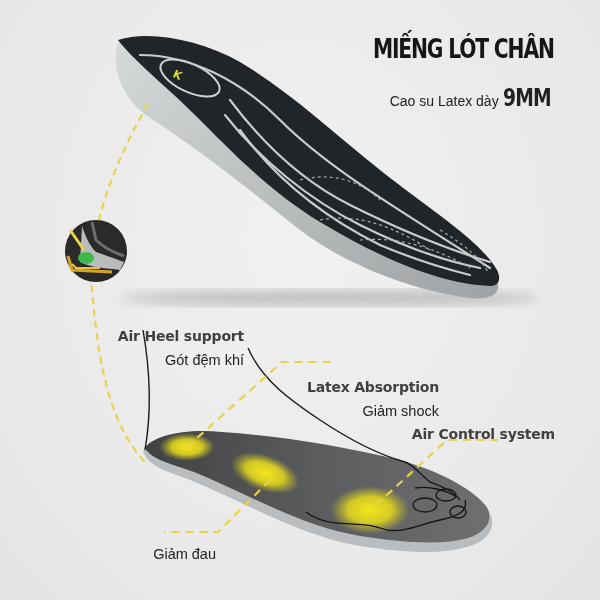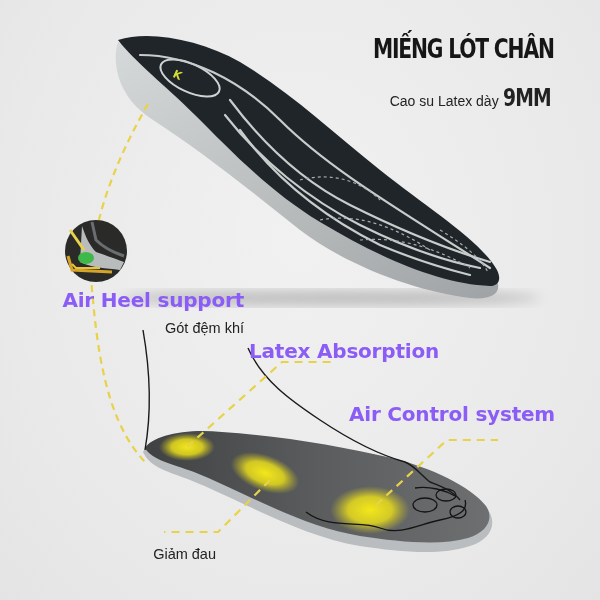--- a/index.html
+++ b/index.html
@@ -4,21 +4,21 @@
 <style>
   html, body { margin: 0; padding: 0; }
   body { width: 600px; height: 600px; background: #ececec; position: relative; overflow: hidden; font-family: "Liberation Sans", sans-serif; }
   .stage { position: absolute; inset: 0; background: radial-gradient(ellipse at 50% 40%, #f1f1f1 0%, #e9e9e9 70%, #e4e4e4 100%); }
   svg.art { position: absolute; left: 0; top: 0; }
   .title { position: absolute; right: 46px; top: 34px; font-family: "DejaVu Sans", sans-serif; font-weight: 700; font-size: 26px; letter-spacing: -1.5px; color: #161616; transform: scaleX(0.78); transform-origin: right center; white-space: nowrap; }
   .subtitle { position: absolute; right: 46px; top: 84px; white-space: nowrap; color: #222; }
   .subtitle .sub-text { font-family: "Liberation Sans", sans-serif; font-size: 14px; vertical-align: baseline; }
   .subtitle .sub-bold { display: inline-block; font-family: "DejaVu Sans", sans-serif; font-weight: 700; font-size: 24px; letter-spacing: -1px; transform: scaleX(0.78); transform-origin: left center; margin-right: -10px; }
   .label { position: absolute; text-align: right; white-space: nowrap; }
-  .label .en { font-family: "DejaVu Sans", sans-serif; font-weight: 700; font-size: 20px; color: #8b5cf6; display: block; letter-spacing: -0.2px; }
+  .label .en { font-family: "DejaVu Sans", sans-serif; font-weight: 700; font-size: 14px; color: #404040; display: block; letter-spacing: -0.2px; margin-top: 40px; }
   .label .vi { font-family: "Liberation Sans", sans-serif; font-size: 14.5px; color: #222; display: block; margin-top: 8px; }
 </style>
 </head>
 <body>
 
 <div class="stage"></div>
 
 <svg class="art" width="600" height="600" viewBox="0 0 600 600">
   <defs>
     <radialGradient id="glow" cx="50%" cy="50%" r="50%">
@@ -113,21 +113,22 @@
   <span class="sub-text">Cao su Latex dày </span><span class="sub-bold">9MM</span>
 </div>
 
 <div class="label" style="right:356px; top:288px;">
   <span class="en">Air Heel support</span>
   <span class="vi">Gót đệm khí</span>
 </div>
 
 <div class="label" style="right:161px; top:339px;">
   <span class="en">Latex Absorption</span>
+  <span class="vi">Giảm shock</span>
 </div>
 
-<div class="label" style="right:45px; top:402px;">
+<div class="label" style="right:45px; top:386px;">
   <span class="en">Air Control system</span>
 </div>
 
 <div class="label" style="right:384px; top:538px;">
   <span class="vi">Giảm đau</span>
 </div>
 
 </body></html>

